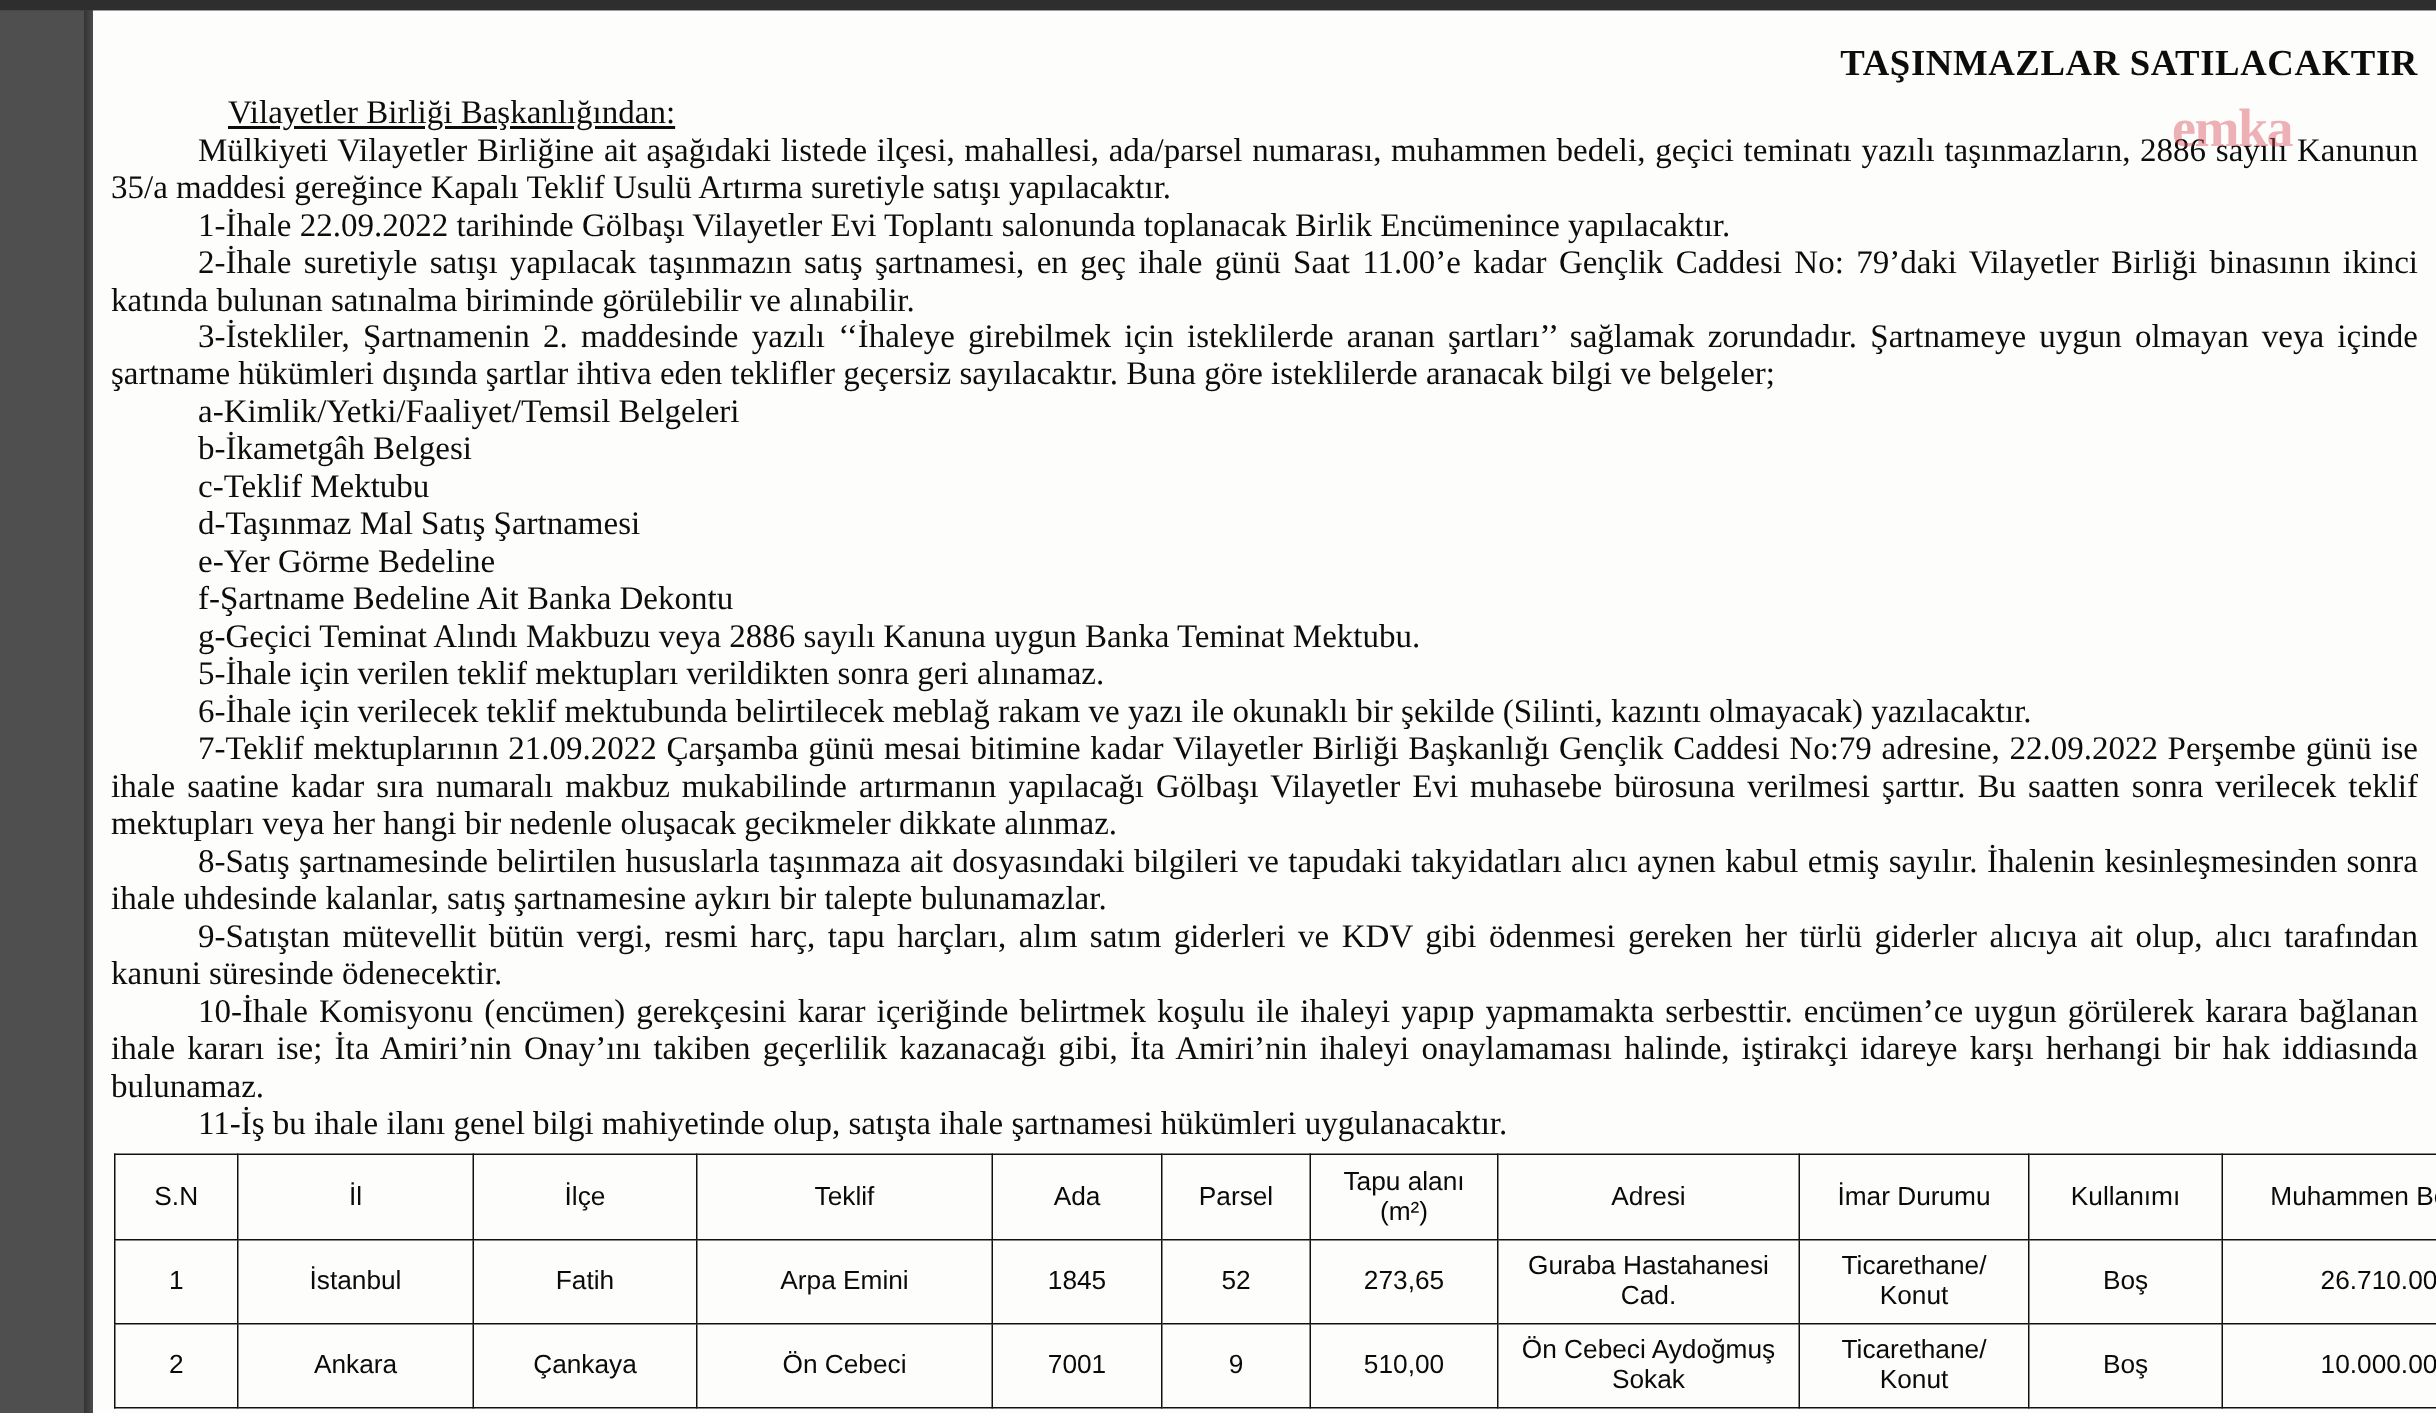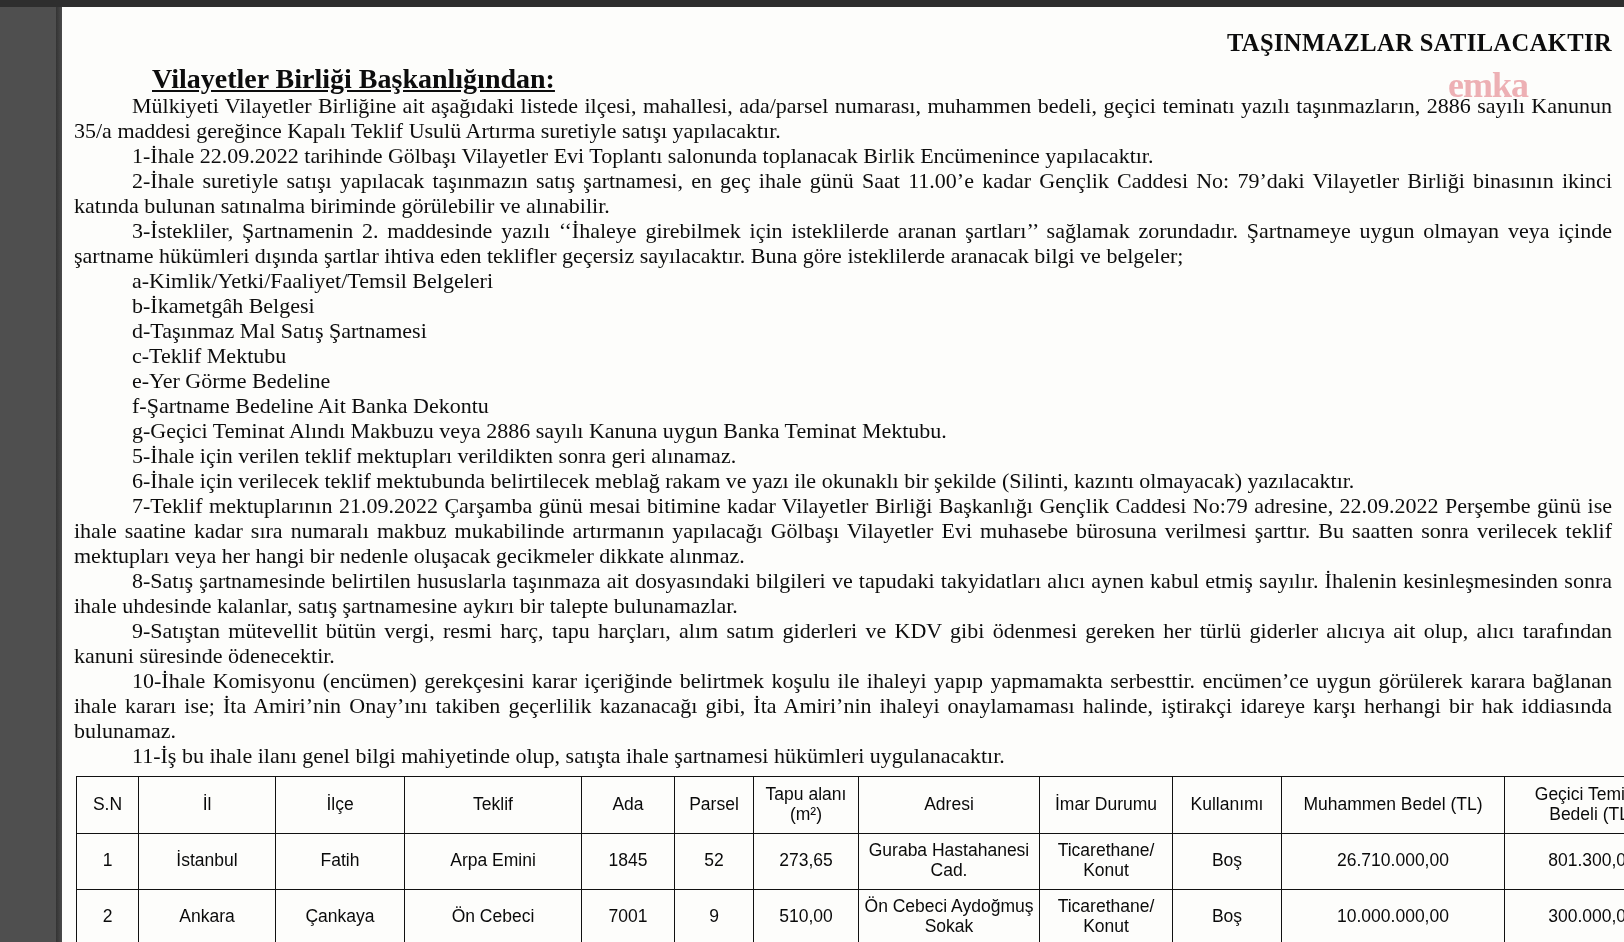--- a/index.html
+++ b/index.html
@@ -87,22 +87,22 @@
   h1.title {
     margin: 8px 0 6px 0;
     text-align: right;
     font-size: 24.5px;
     font-weight: 700;
     letter-spacing: 0.4px;
     font-family: "Liberation Serif", serif;
   }
   .sub {
     margin: 0 0 0 78px;
-    font-size: 28px;
-    font-weight: 700;
+    font-size: 22px;
+    font-weight: 400;
     text-decoration: underline;
     font-family: "Liberation Serif", serif;
     line-height: 1.12;
   }
   p.para {
     margin: 0;
     font-size: 22px;
     line-height: 1.135;
     text-align: justify;
     text-indent: 58px;
@@ -129,21 +129,21 @@
     table-layout: fixed;
     font-family: "Liberation Sans", "DejaVu Sans", sans-serif;
   }
   table.listing th,
   table.listing td {
     border: 1.6px solid #111;
     text-align: center;
     vertical-align: middle;
     font-size: 17.5px;
     line-height: 1.14;
-    padding: 4px 4px;
+    padding: 4px 14px;
     color: #0a0a0a;
     font-weight: 400;
     word-wrap: break-word;
   }
   table.listing th {
     height: 48px;
     font-weight: 400;
   }
   table.listing td {
     height: 47px;
@@ -181,22 +181,22 @@
 
         <div class="sub">Vilayetler Birliği Başkanlığından:</div>
 
         <p class="para">Mülkiyeti Vilayetler Birliğine ait aşağıdaki listede ilçesi, mahallesi, ada/parsel numarası, muhammen bedeli, geçici teminatı yazılı taşınmazların, 2886 sayılı Kanunun 35/a maddesi gereğince Kapalı Teklif Usulü Artırma suretiyle satışı yapılacaktır.</p>
         <p class="para">1-İhale 22.09.2022 tarihinde Gölbaşı Vilayetler Evi Toplantı salonunda toplanacak Birlik Encümenince yapılacaktır.</p>
         <p class="para">2-İhale suretiyle satışı yapılacak taşınmazın satış şartnamesi, en geç ihale günü Saat 11.00’e kadar Gençlik Caddesi No: 79’daki Vilayetler Birliği binasının ikinci katında bulunan satınalma biriminde görülebilir ve alınabilir.</p>
         <p class="para">3-İstekliler, Şartnamenin 2. maddesinde yazılı ‘‘İhaleye girebilmek için isteklilerde aranan şartları’’ sağlamak zorundadır. Şartnameye uygun olmayan veya içinde şartname hükümleri dışında şartlar ihtiva eden teklifler geçersiz sayılacaktır. Buna göre isteklilerde aranacak bilgi ve belgeler;</p>
 
         <p class="letter">a-Kimlik/Yetki/Faaliyet/Temsil Belgeleri</p>
         <p class="letter">b-İkametgâh Belgesi</p>
+        <p class="letter">c-Teklif Mektubu</p>
         <p class="letter">d-Taşınmaz Mal Satış Şartnamesi</p>
-        <p class="letter">c-Teklif Mektubu</p>
         <p class="letter">e-Yer Görme Bedeline</p>
         <p class="letter">f-Şartname Bedeline Ait Banka Dekontu</p>
         <p class="letter">g-Geçici Teminat Alındı Makbuzu veya 2886 sayılı Kanuna uygun Banka Teminat Mektubu.</p>
 
         <p class="letter">5-İhale için verilen teklif mektupları verildikten sonra geri alınamaz.</p>
         <p class="letter">6-İhale için verilecek teklif mektubunda belirtilecek meblağ rakam ve yazı ile okunaklı bir şekilde (Silinti, kazıntı olmayacak) yazılacaktır.</p>
         <p class="para">7-Teklif mektuplarının 21.09.2022 Çarşamba günü mesai bitimine kadar Vilayetler Birliği Başkanlığı Gençlik Caddesi No:79 adresine, 22.09.2022 Perşembe günü ise ihale saatine kadar sıra numaralı makbuz mukabilinde artırmanın yapılacağı Gölbaşı Vilayetler Evi muhasebe bürosuna verilmesi şarttır. Bu saatten sonra verilecek teklif mektupları veya her hangi bir nedenle oluşacak gecikmeler dikkate alınmaz.</p>
         <p class="para">8-Satış şartnamesinde belirtilen hususlarla taşınmaza ait dosyasındaki bilgileri ve tapudaki takyidatları alıcı aynen kabul etmiş sayılır. İhalenin kesinleşmesinden sonra ihale uhdesinde kalanlar, satış şartnamesine aykırı bir talepte bulunamazlar.</p>
         <p class="para">9-Satıştan mütevellit bütün vergi, resmi harç, tapu harçları, alım satım giderleri ve KDV gibi ödenmesi gereken her türlü giderler alıcıya ait olup, alıcı tarafından kanuni süresinde ödenecektir.</p>
         <p class="para">10-İhale Komisyonu (encümen) gerekçesini karar içeriğinde belirtmek koşulu ile ihaleyi yapıp yapmamakta serbesttir. encümen’ce uygun görülerek karara bağlanan ihale kararı ise; İta Amiri’nin Onay’ını takiben geçerlilik kazanacağı gibi, İta Amiri’nin ihaleyi onaylamaması halinde, iştirakçi idareye karşı herhangi bir hak iddiasında bulunamaz.</p>

